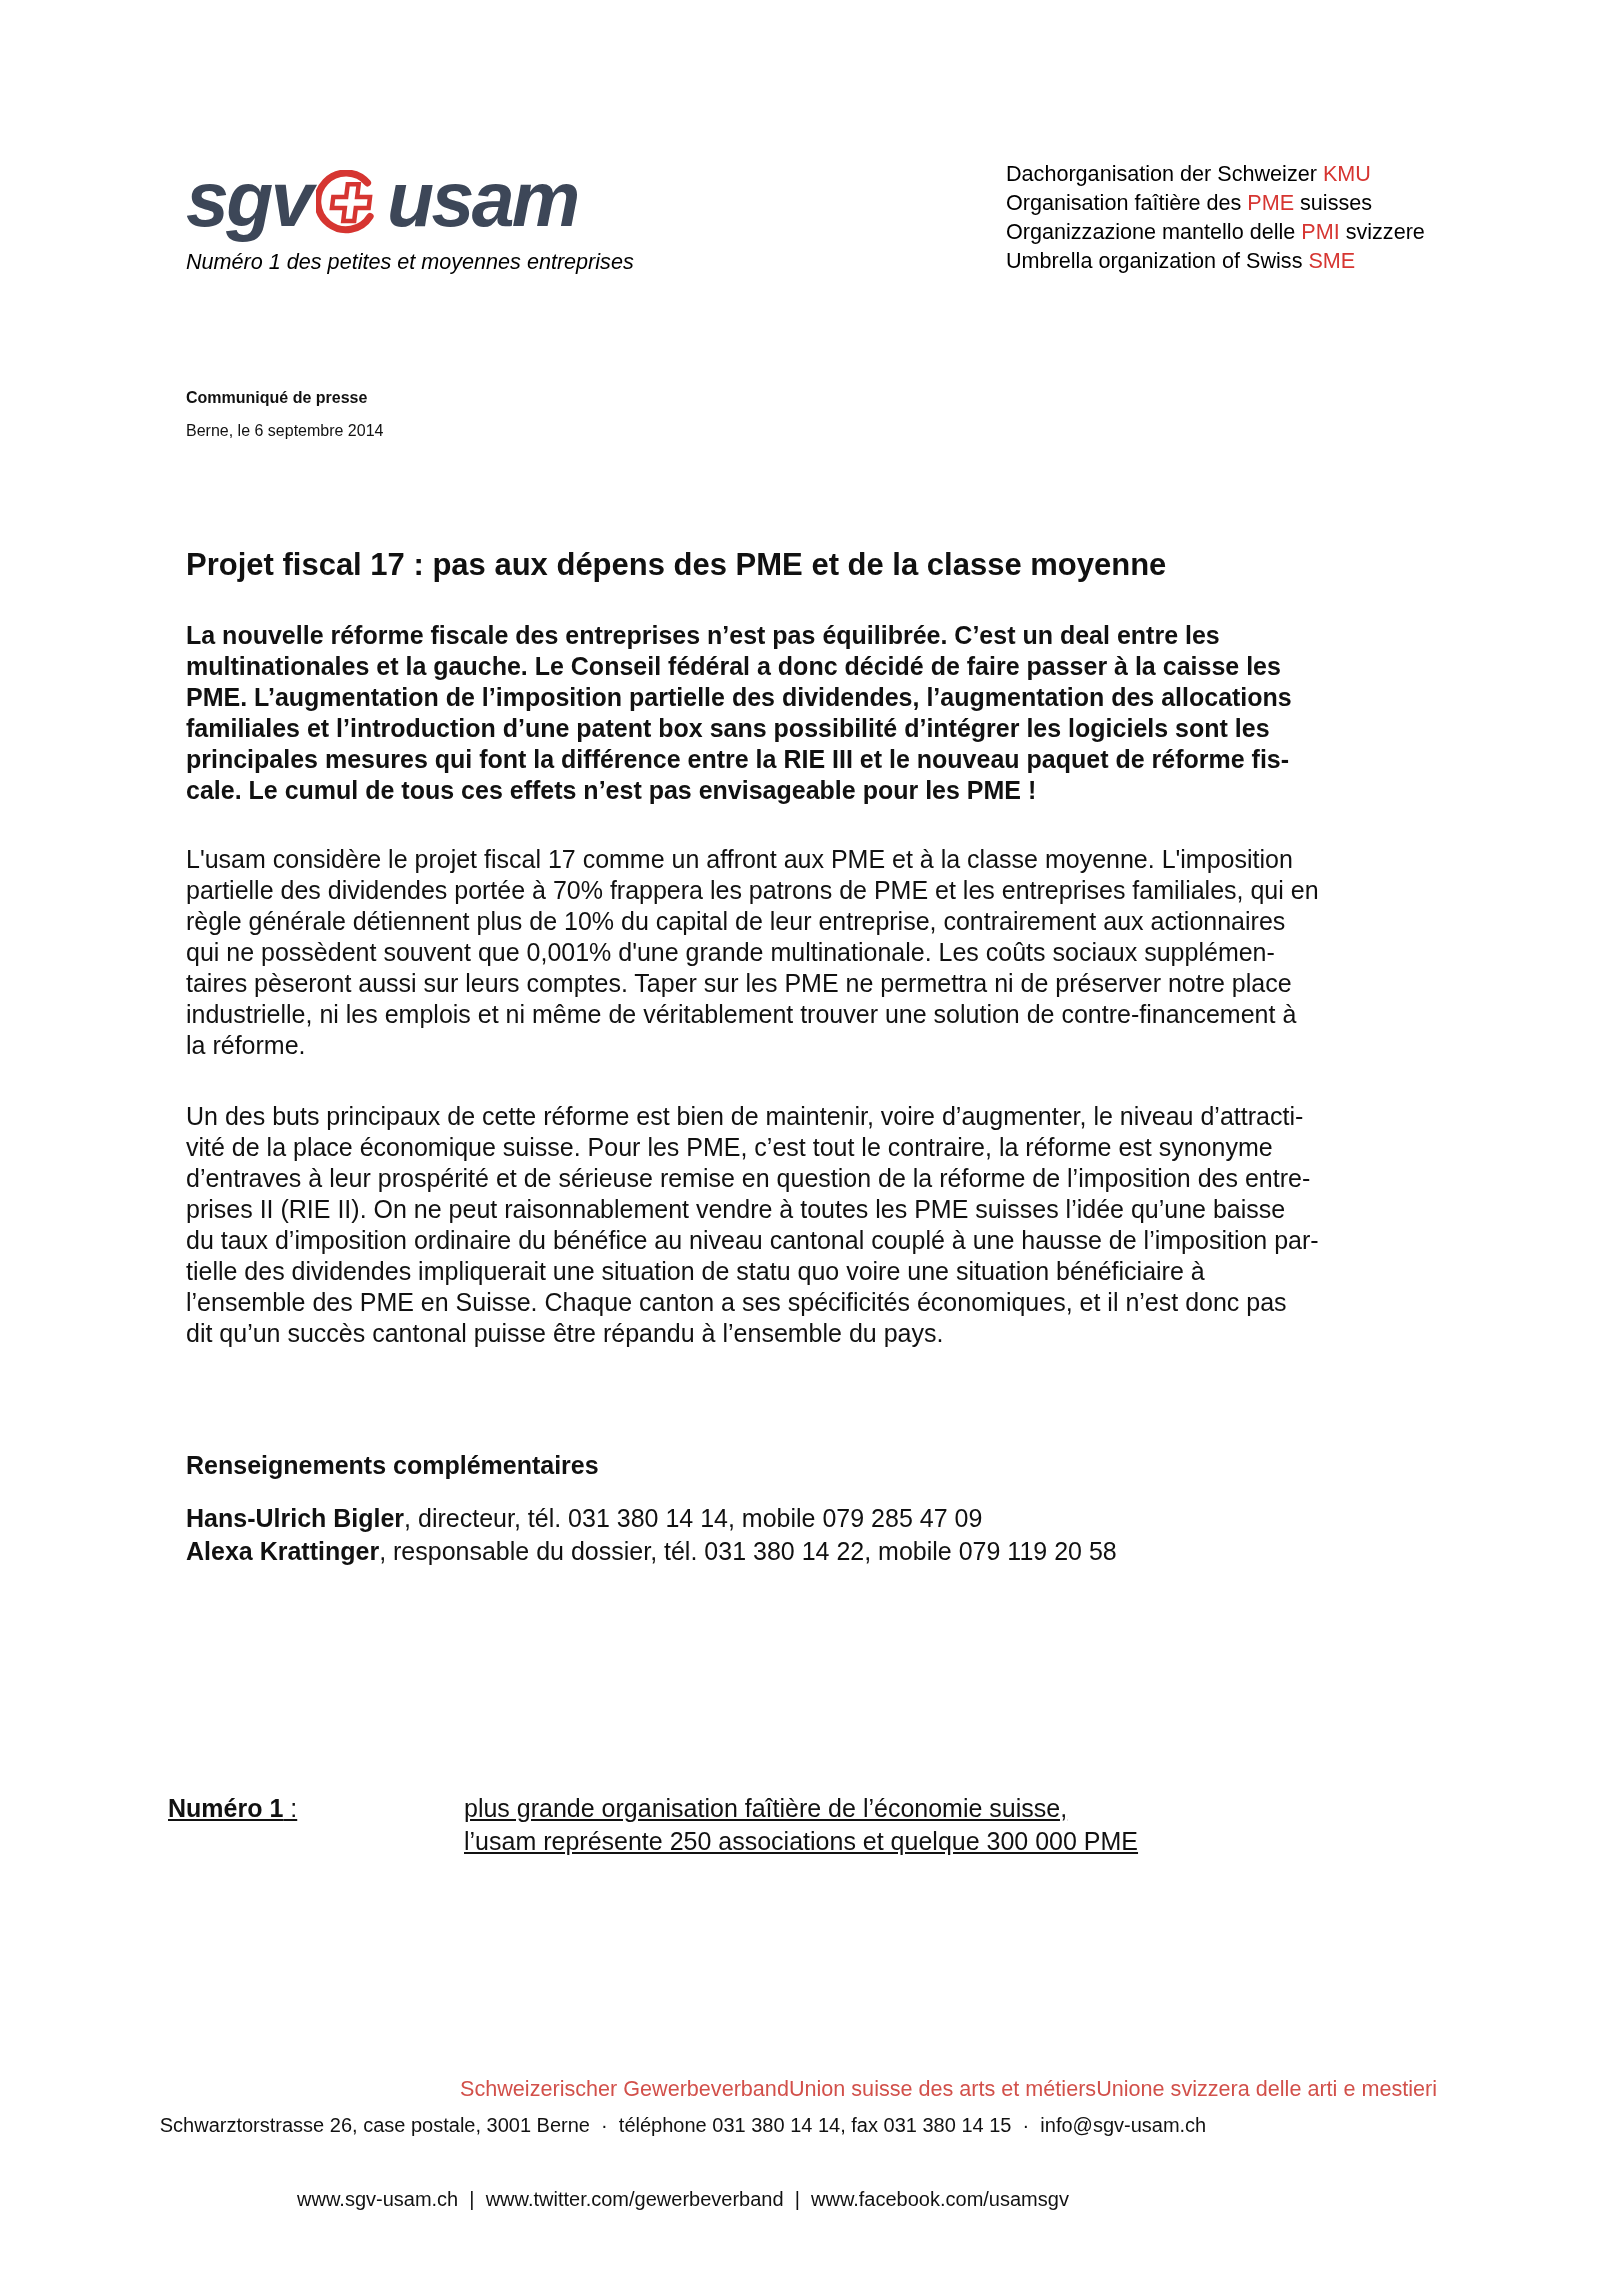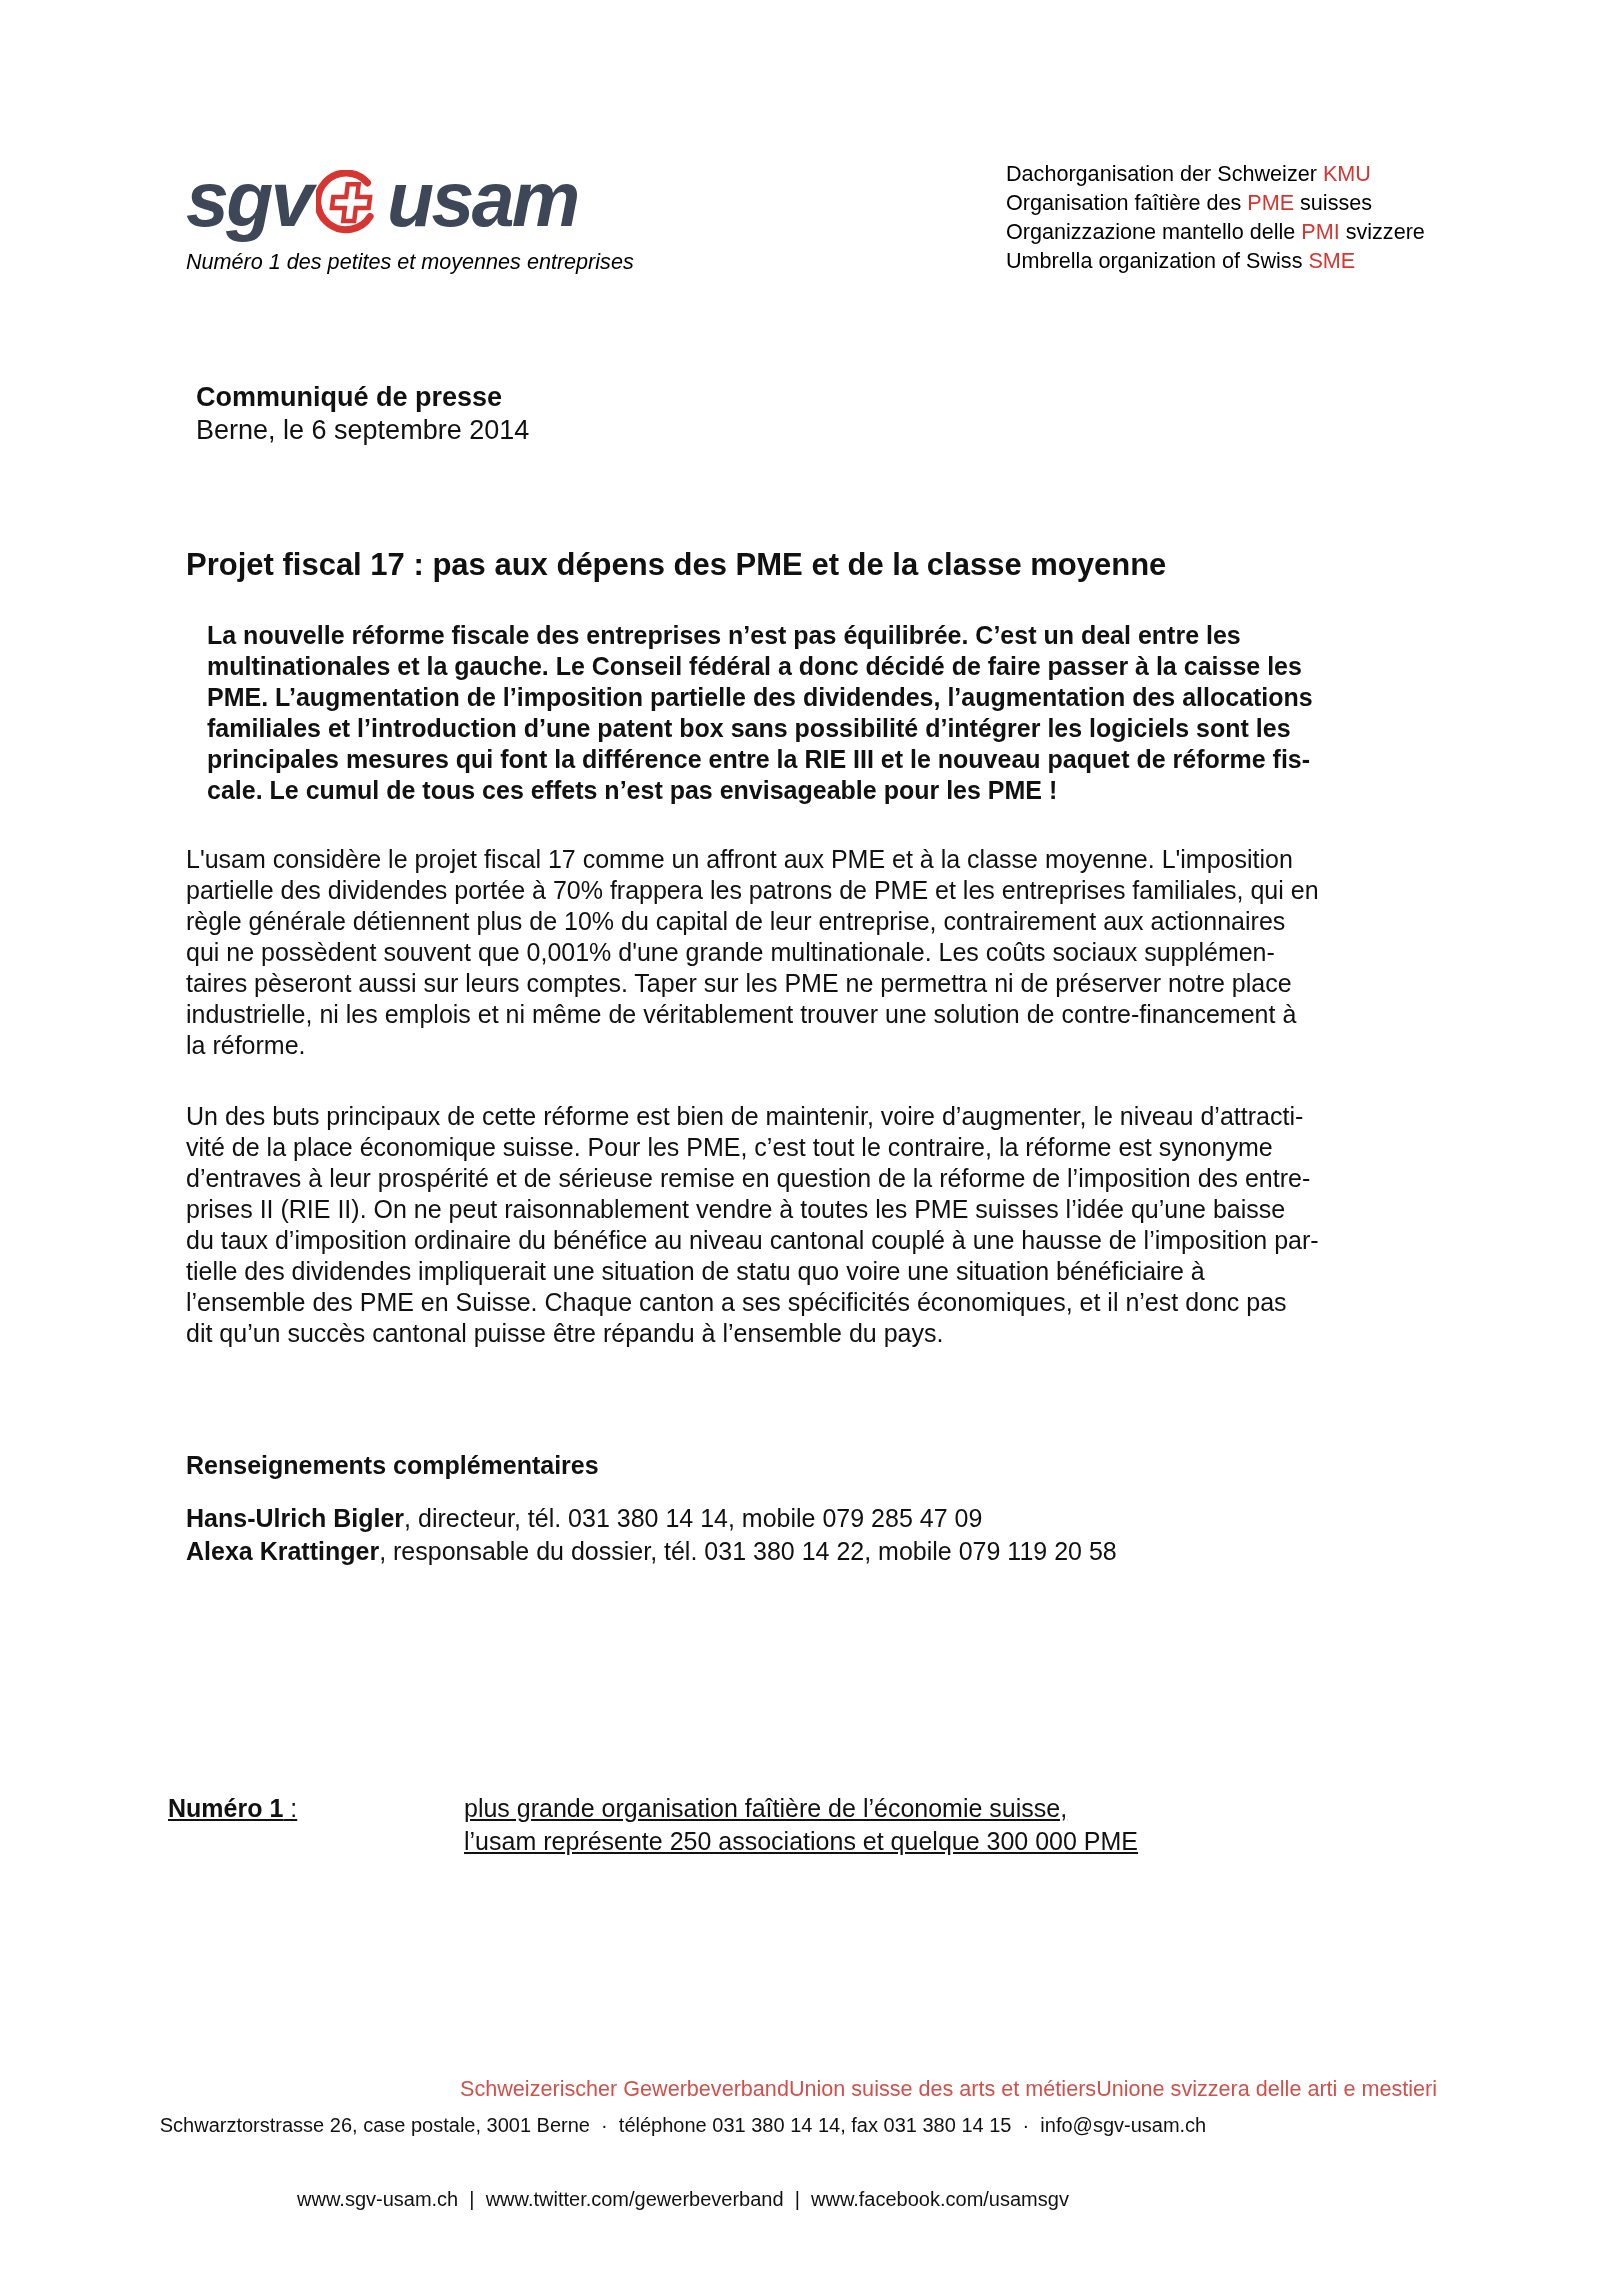--- a/index.html
+++ b/index.html
@@ -41,30 +41,29 @@
     font-size:21.6px;
     font-style:italic;
     color:#000;
   }
 
   
   .org-block{left:1006px;top:159px;font-size:21.6px;line-height:29px;color:#000;}
   .org-line .red{color:var(--color-accent-red);}
 
   
-  .press-meta{left:196px;top:381px;font-size:27px;line-height:33px;}
+  .press-meta{left:186px;top:381px;font-size:16px;line-height:33px;}
   .press-meta .kicker{font-weight:bold;}
 
   
   .article-title{left:186px;top:547px;font-size:31px;font-weight:bold;white-space:nowrap;}
   .article-lead{
     left:186px;top:620px;width:1263px;
     font-size:25px;line-height:31px;font-weight:bold;
     white-space:pre-line;
-    margin-left:21px;
   }
   .body-par{
     left:186px;width:1263px;
     font-size:25px;line-height:31px;
     white-space:pre-line;
   }
   .par-1{top:844px;}
   .par-2{top:1101px;}
 
   

